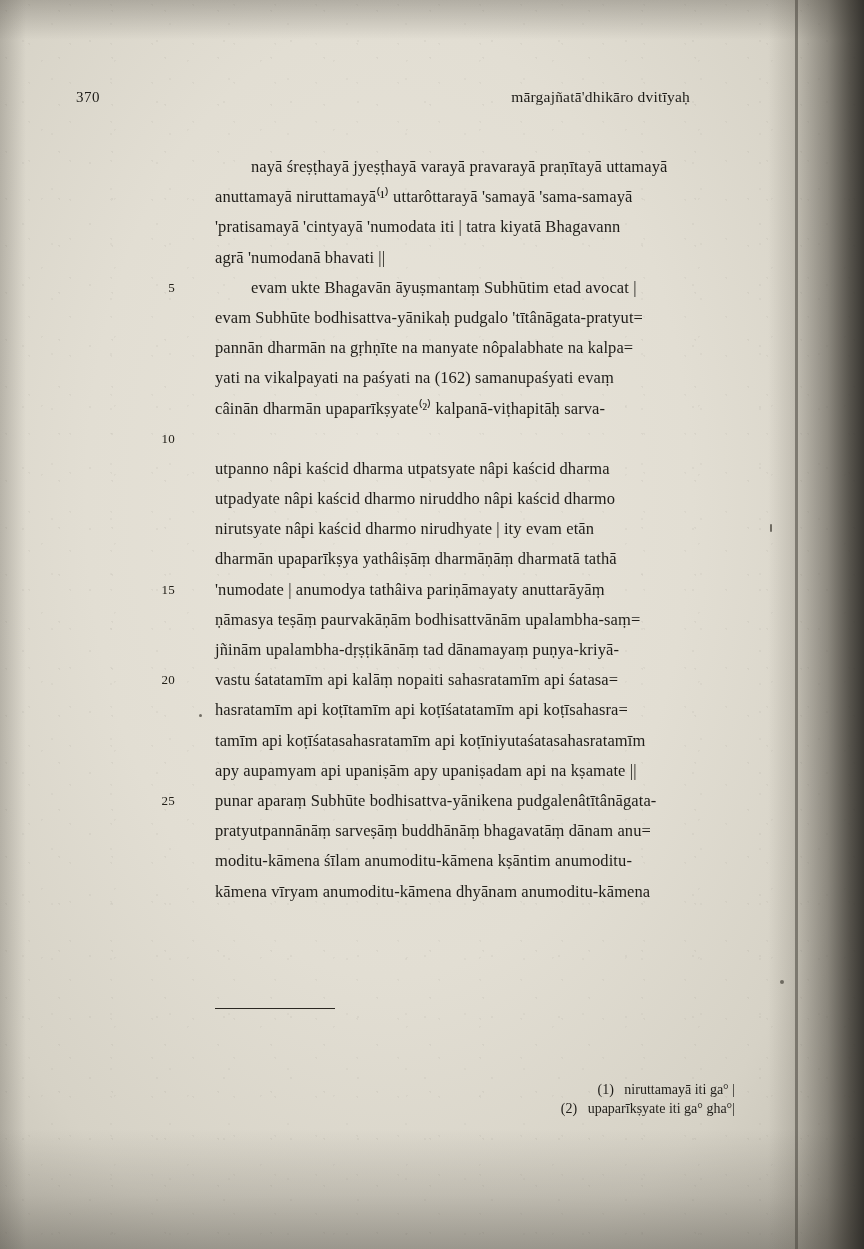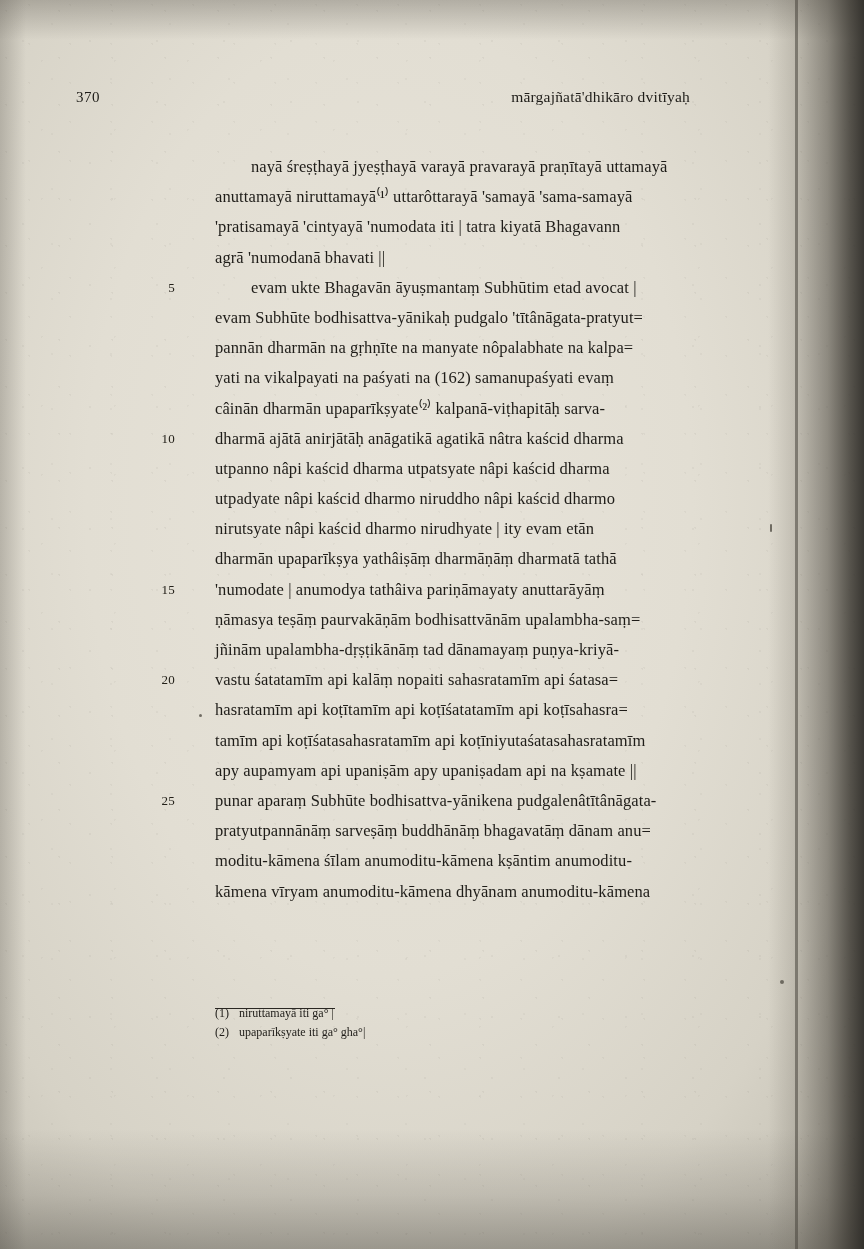--- a/index.html
+++ b/index.html
@@ -141,24 +141,25 @@
     position: absolute;
     left: 215px;
     top: 1008px;
     width: 120px;
     height: 1px;
     background: #2a2722;
   }
   #footnotes {
     position: absolute;
     left: 215px;
-    top: 1004px;
+    top: 1080px;
     width: 520px;
-    font-size: 12px;
+    font-size: 14px;
     line-height: 19px;
+    text-align: right;
   }
   .footnote {
     white-space: nowrap;
   }
   .fn-mark { margin-right: 7px; }
 
   
   #grain {
     position: absolute;
     left: 0; top: 0;
@@ -225,21 +226,20 @@
       <div class="line">
         <span class="linenum"></span>
         <span>yati na vikalpayati na paśyati na (162) samanupaśyati evaṃ</span>
       </div>
       <div class="line">
         <span class="linenum"></span>
         <span>câinān    dharmān    upaparīkṣyate⁽²⁾    kalpanā-viṭhapitāḥ sarva-</span>
       </div>
       <div class="line">
         <span class="linenum">10</span>
-        <span>dharmā ajātā anirjātāḥ anāgatikā agatikā nâtra kaścid dharma</span>
       </div>
       <div class="line">
         <span class="linenum"></span>
         <span>utpanno nâpi kaścid dharma utpatsyate nâpi kaścid dharma</span>
       </div>
       <div class="line">
         <span class="linenum"></span>
         <span>utpadyate nâpi kaścid dharmo niruddho nâpi kaścid dharmo</span>
       </div>
       <div class="line">

